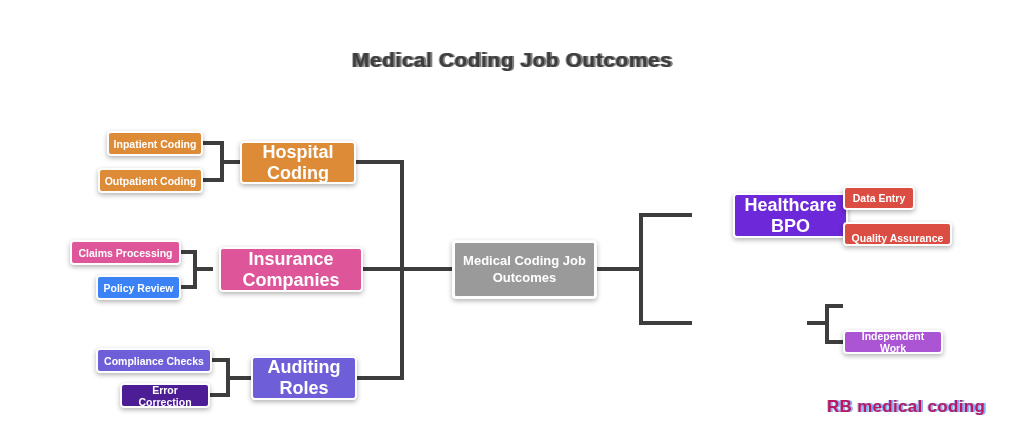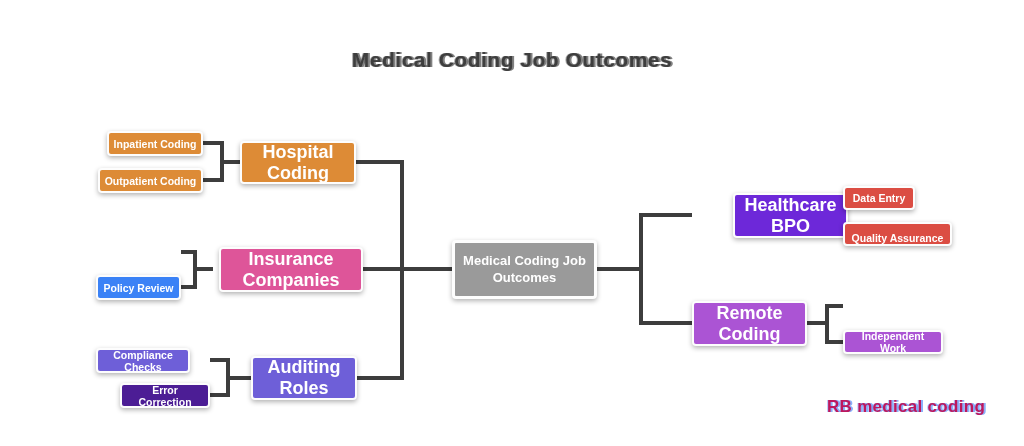--- a/index.html
+++ b/index.html
@@ -29,21 +29,21 @@
     text-shadow:2px 0 0 rgba(62,123,247,.6),-1px 0 0 rgba(62,123,247,.4);
     filter:blur(.4px);
   }
   
   #n-inpatient{left:107px;top:131px;width:96px;height:25px;}
   #n-outpatient{left:98px;top:168px;width:105px;height:25px;}
   #n-hospital{left:240px;top:141px;width:116px;height:43px;}
   #n-claims{left:70px;top:240px;width:111px;height:25px;}
   #n-policy{left:96px;top:275px;width:85px;height:25px;}
   #n-insurance{left:219px;top:247px;width:144px;height:45px;}
-  #n-compliance{left:96px;top:348px;width:94px;height:25px;}
+  #n-compliance{left:96px;top:348px;width:116px;height:25px;}
   #n-error{left:120px;top:383px;width:90px;height:25px;}
   #n-auditing{left:251px;top:356px;width:106px;height:44px;}
   #n-center{left:452px;top:240px;width:145px;height:59px;}
   #n-bpo{left:692px;top:193px;width:115px;height:45px;}
   #n-data-entry{left:843px;top:186px;width:72px;height:24px;}
   #n-quality{left:843px;top:222px;width:109px;height:24px;}
   #n-remote{left:692px;top:301px;width:115px;height:45px;}
   #n-flexible{left:843px;top:294px;width:85px;height:24px;}
   #n-independent{left:843px;top:330px;width:100px;height:24px;}
 </style>
@@ -93,20 +93,23 @@
   <div class="node child" id="n-inpatient" style="background-color: rgb(221, 139, 54);">
       <span class="lbl">Inpatient Coding</span>
     </div>
   <div class="node child" id="n-outpatient" style="background-color: rgb(221, 139, 54);">
       <span class="lbl">Outpatient Coding</span>
     </div>
   <div class="node parent" id="n-hospital" style="background-color: rgb(221, 139, 54);">
       <span class="lbl">Hospital Coding</span>
     </div>
 
+  <div class="node child" id="n-claims" style="background-color: rgb(222, 85, 153);">
+      <span class="lbl">Claims Processing</span>
+    </div>
   <div class="node child" id="n-policy" style="background-color: #3b82f6;">
       <span class="lbl">Policy Review</span>
     </div>
   <div class="node parent" id="n-insurance" style="background-color: rgb(222, 85, 153);">
       <span class="lbl">Insurance Companies</span>
     </div>
 
   <div class="node child" id="n-compliance" style="background-color: rgb(110, 95, 216);">
       <span class="lbl">Compliance Checks</span>
     </div>
@@ -124,22 +127,19 @@
   <div class="node parent" id="n-bpo" style="background-color: #6d28d9; margin-left: 41px;">
       <span class="lbl">Healthcare BPO</span>
     </div>
   <div class="node child" id="n-data-entry" style="background-color: rgb(219, 77, 67);">
       <span class="lbl">Data Entry</span>
     </div>
   <div class="node child" id="n-quality" style="background-color: rgb(219, 77, 67); align-items: flex-end;">
       <span class="lbl">Quality Assurance</span>
     </div>
 
-  <div class="node parent" id="n-remote" style="background-color: rgb(171, 84, 212);">
-      <span class="lbl">Remote Coding</span>
-    </div>
   <div class="node child" id="n-independent" style="background-color: rgb(171, 84, 212);">
       <span class="lbl">Independent Work</span>
     </div>
 
   <div class="watermark" style="color: #be185d;">RB medical coding</div>
 
 </div>
 
 </body></html>

